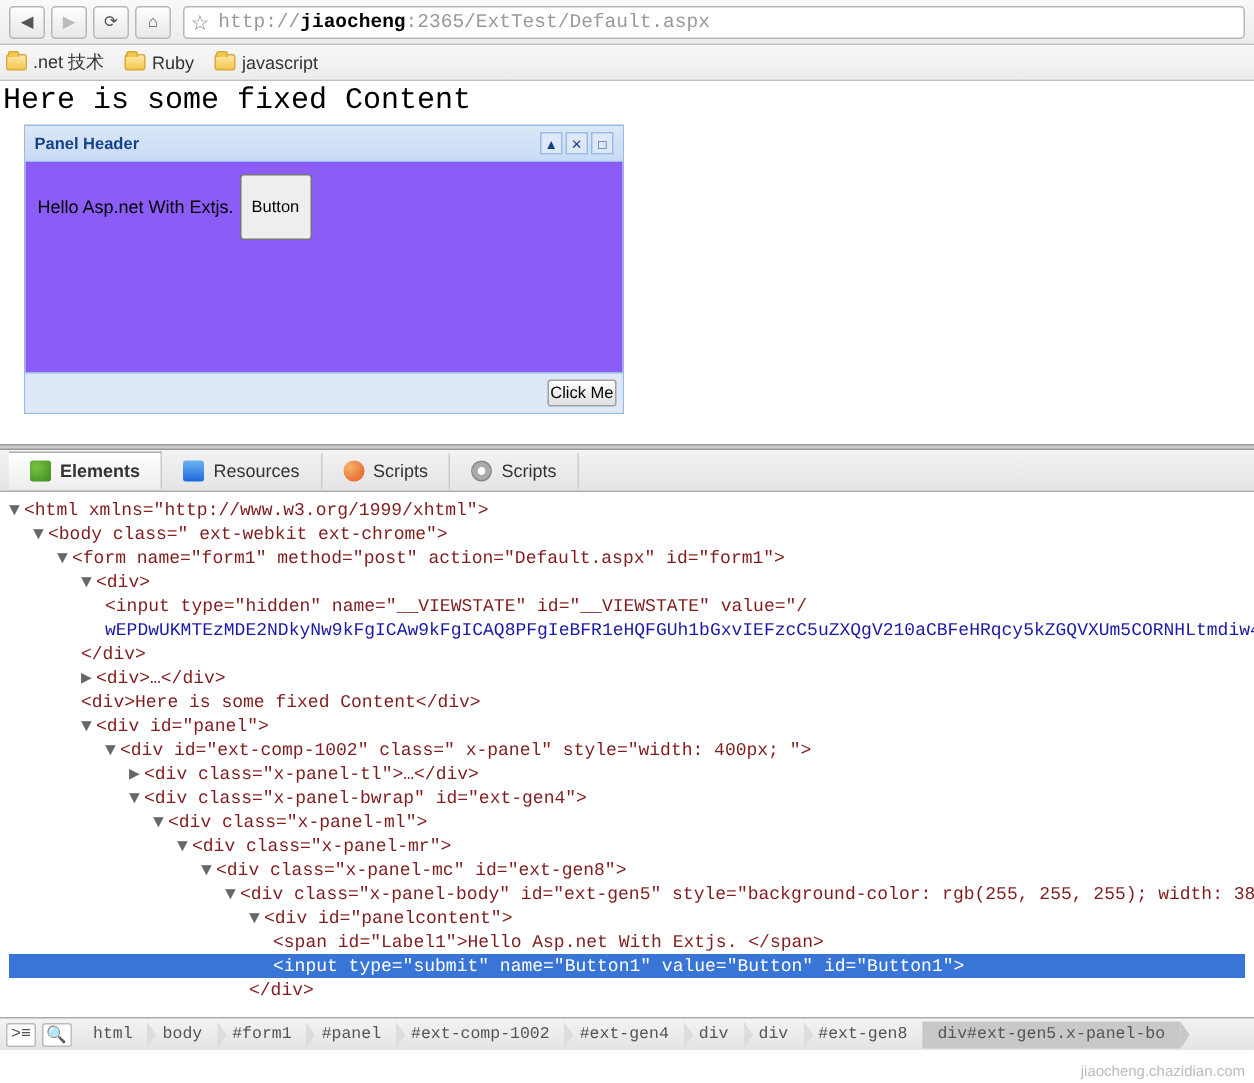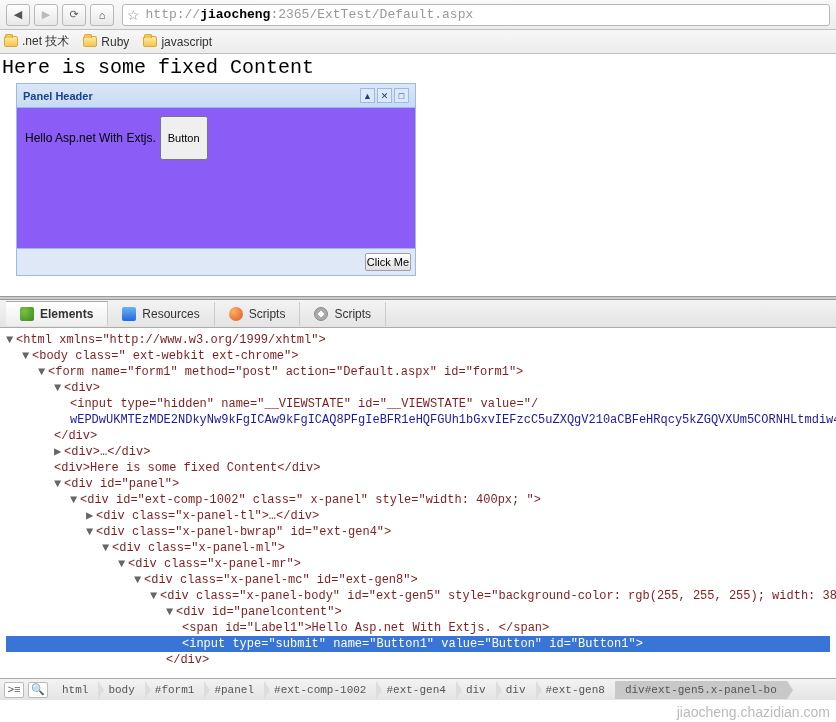--- a/index.html
+++ b/index.html
@@ -59,21 +59,21 @@
 .sel .tag, .sel .attr-n, .sel .attr-v { color: #fff; }
 
 
 .crumb-bar { background: linear-gradient(#f3f3f3,#e4e4e4); border-top: 1px solid #aaa; height: 22px; display: flex; align-items: center; padding: 0 4px; font-family: "Courier New", monospace; font-size: 11px; color: #555; overflow: hidden; }
 .crumb-btn { width: 20px; height: 16px; border: 1px solid #bbb; border-radius: 2px; display: flex; align-items: center; justify-content: center; margin-right: 4px; background: #fff; cursor: pointer; }
 .crumb { padding: 3px 10px; position: relative; cursor: pointer; white-space: nowrap; }
 .crumb::after { content:""; position:absolute; right:-6px; top:0; width:0; height:0; border-top:9px solid transparent; border-bottom:9px solid transparent; border-left:6px solid #ddd; }
 .crumb.last { background: #c8c8c8; }
 .crumb.last::after { border-left-color: #c8c8c8; }
 
-.watermark { position: absolute; right: 6px; bottom: 2px; font-size: 14px; color: #bbb; font-family: Arial; }
+.watermark { position: absolute; right: 6px; bottom: 2px; font-size: 10px; color: #bbb; font-family: Arial; }
 </style>
 </head>
 <body>
 
 <div class="toolbar">
   <div class="nav-btn">◀</div>
   <div class="nav-btn disabled">▶</div>
   <div class="nav-btn">⟳</div>
   <div class="nav-btn">⌂</div>
   <div class="url-bar">

